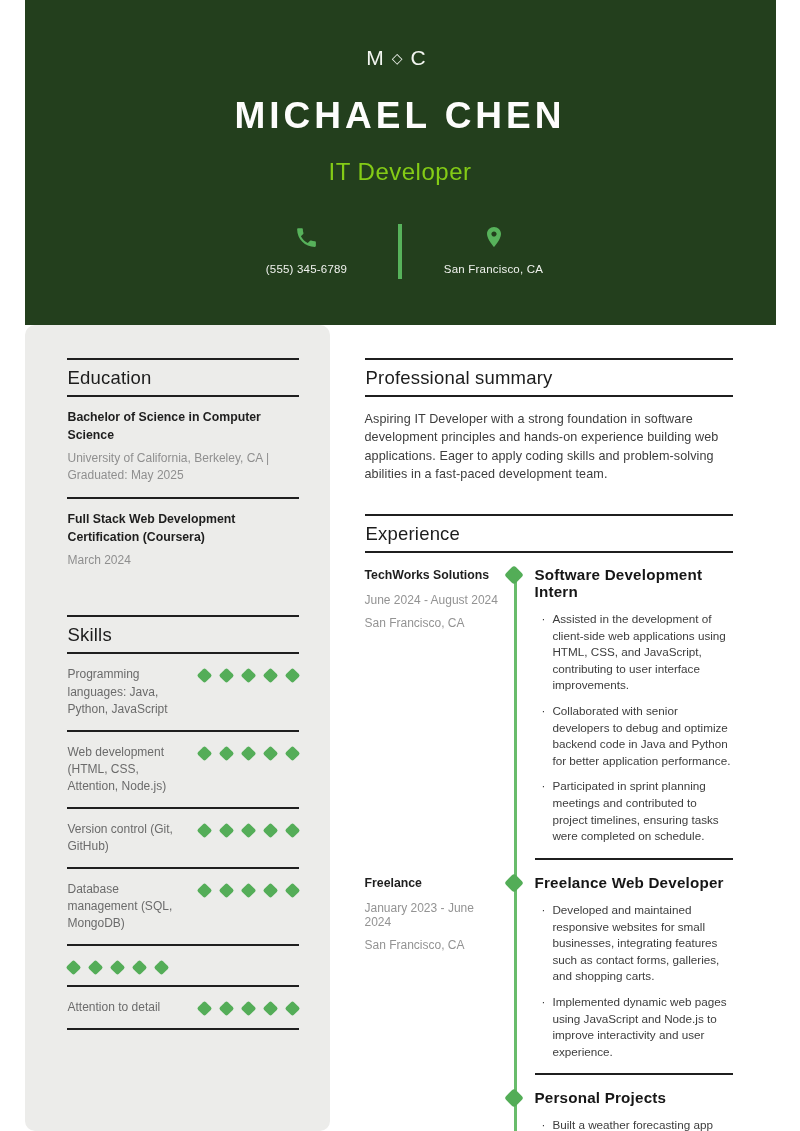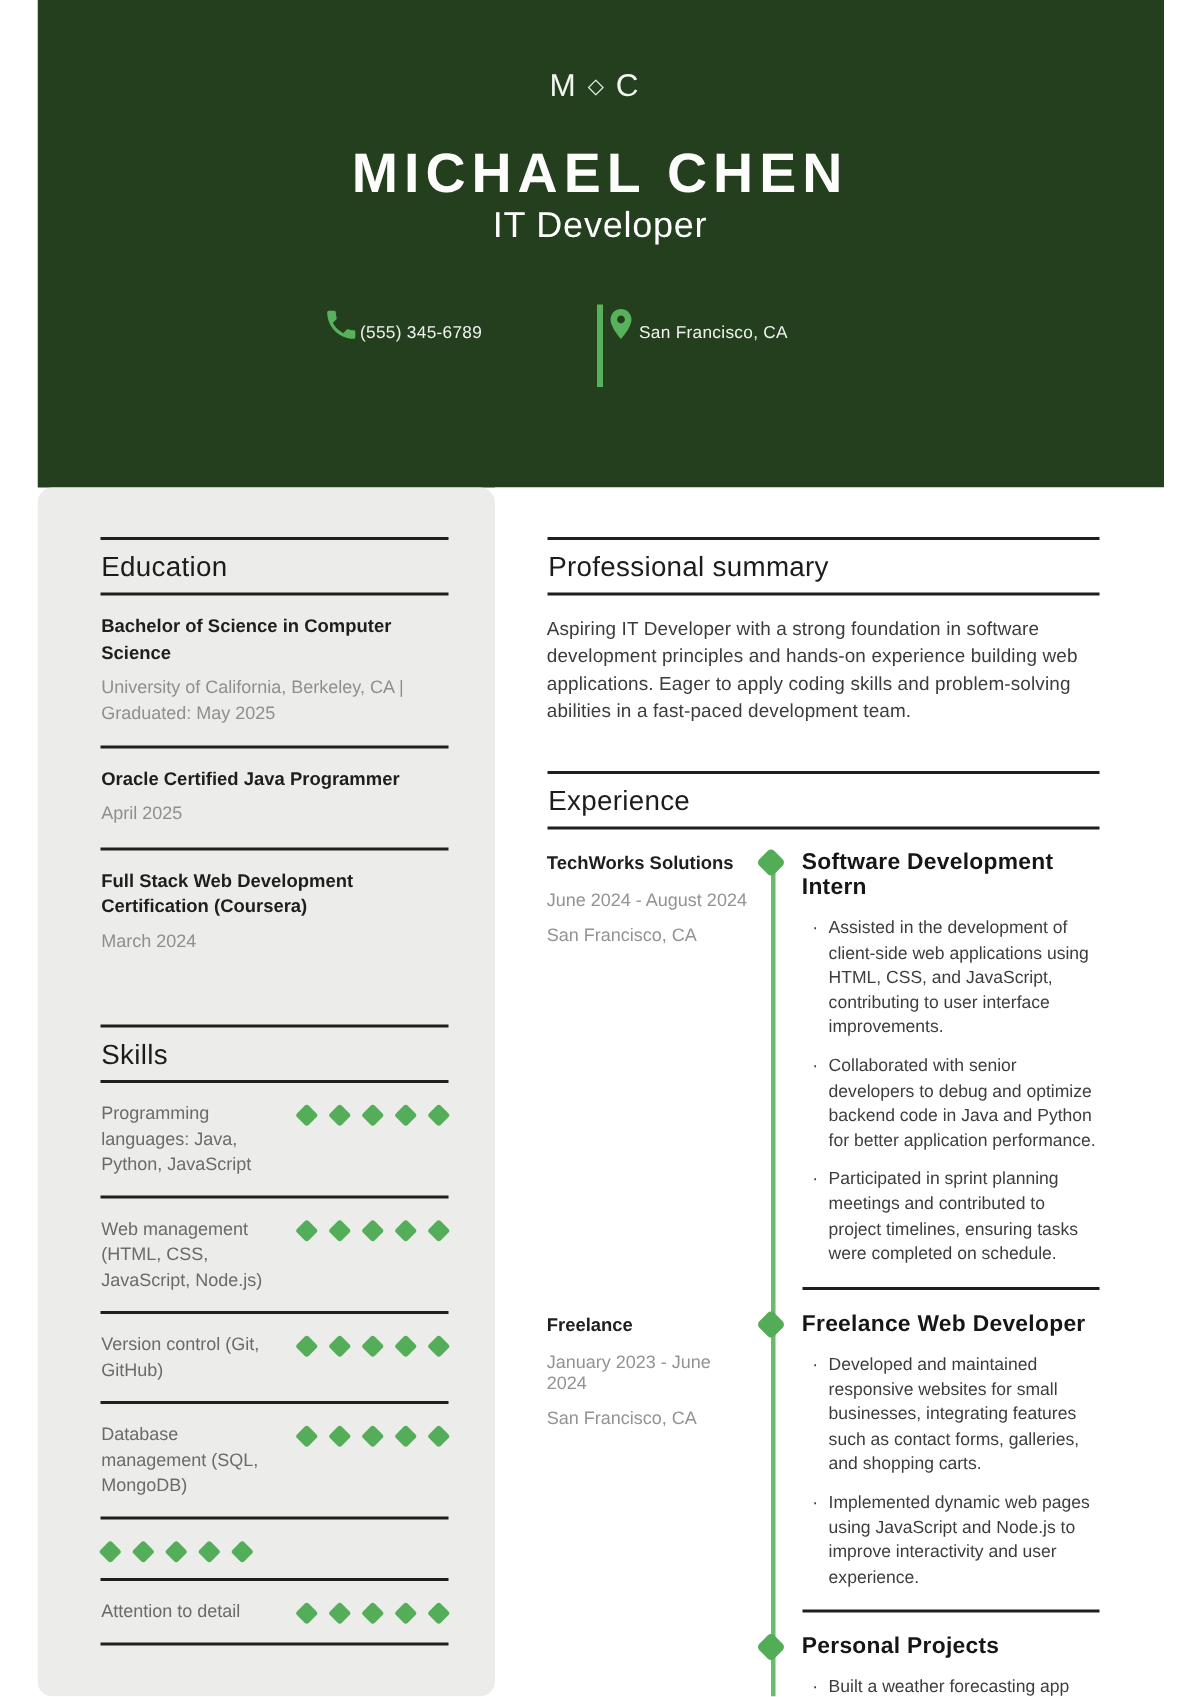--- a/index.html
+++ b/index.html
@@ -5,24 +5,24 @@
   * { box-sizing: border-box; }
   html, body { margin: 0; padding: 0; background: #ffffff; }
   body { font-family: "Liberation Sans", sans-serif; }
   .page { width: 751px; height: 1131px; position: relative; background: #ffffff; overflow: hidden; margin: 0 auto; }
 
   
   .hero { height: 325px; background: #233f1d; color: #ffffff; text-align: center; padding-top: 46px; }
   .monogram { font-size: 21px; letter-spacing: 8px; color: #f2f5f0; font-weight: 400; }
   .monogram .diamond { font-size: 14px; letter-spacing: 8px; position: relative; top: -2px; }
   .name { margin: 25px 0 0; font-size: 37px; font-weight: bold; letter-spacing: 4px; color: #fdfdfc; }
-  .job-title { font-size: 24px; color: #ffffff; font-weight: 400; letter-spacing: 0.5px; }
+  .job-title { margin-top: 21px; font-size: 24px; color: #84cc16; font-weight: 400; letter-spacing: 0.5px; }
 
   .contact-row { margin-top: 38px; display: flex; justify-content: center; align-items: stretch; }
-  .contact-item { width: 183px; display: flex; align-items: flex-start; }
+  .contact-item { width: 183px; display: flex; flex-direction: column; align-items: center; }
   .contact-icon { height: 26px; display: flex; align-items: center; }
   .contact-icon svg { display: block; }
   .contact-label { margin-top: 13px; font-size: 11.5px; color: #f1f3ef; letter-spacing: 0.2px; }
   .contact-divider { width: 2px; background: #57b25b; height: 55px; align-self: center; }
 
   
   .body-cols { display: flex; height: 806px; }
   .left-col { width: 305px; background: #ececea; padding: 33px 31px 0 42px; border-radius: 10px; }
   .right-col { flex: 1; background: #ffffff; padding: 33px 43px 0 35px; }
 
@@ -99,24 +99,20 @@
   <div class="body-cols">
 
     <aside class="left-col">
 
       <section>
         <div class="sec-title">Education</div>
         <div class="edu-item">
           <div class="edu-title">Bachelor of Science in Computer Science</div>
           <div class="edu-sub">University of California, Berkeley, CA | Graduated: May 2025</div>
         </div>
-        <div class="edu-item">
-          <div class="edu-title">Oracle Certified Java Programmer</div>
-          <div class="edu-sub">April 2025</div>
-        </div>
         <div class="edu-item no-rule">
           <div class="edu-title">Full Stack Web Development Certification (Coursera)</div>
           <div class="edu-sub">March 2024</div>
         </div>
       </section>
 
       <section class="skills-sec">
         <div class="sec-title">Skills</div>
 
         <div class="skill-row">
@@ -124,21 +120,21 @@
           <div class="skill-rating">
             <span class="skill-diamond"></span>
               <span class="skill-diamond"></span>
               <span class="skill-diamond"></span>
               <span class="skill-diamond"></span>
               <span class="skill-diamond"></span>
           </div>
         </div>
 
         <div class="skill-row">
-          <div class="skill-label">Web management (HTML, CSS, JavaScript, Node.js)</div>
+          <div class="skill-label">Web development (HTML, CSS, Attention, Node.js)</div>
           <div class="skill-rating">
             <span class="skill-diamond"></span>
               <span class="skill-diamond"></span>
               <span class="skill-diamond"></span>
               <span class="skill-diamond"></span>
               <span class="skill-diamond"></span>
           </div>
         </div>
 
         <div class="skill-row">

